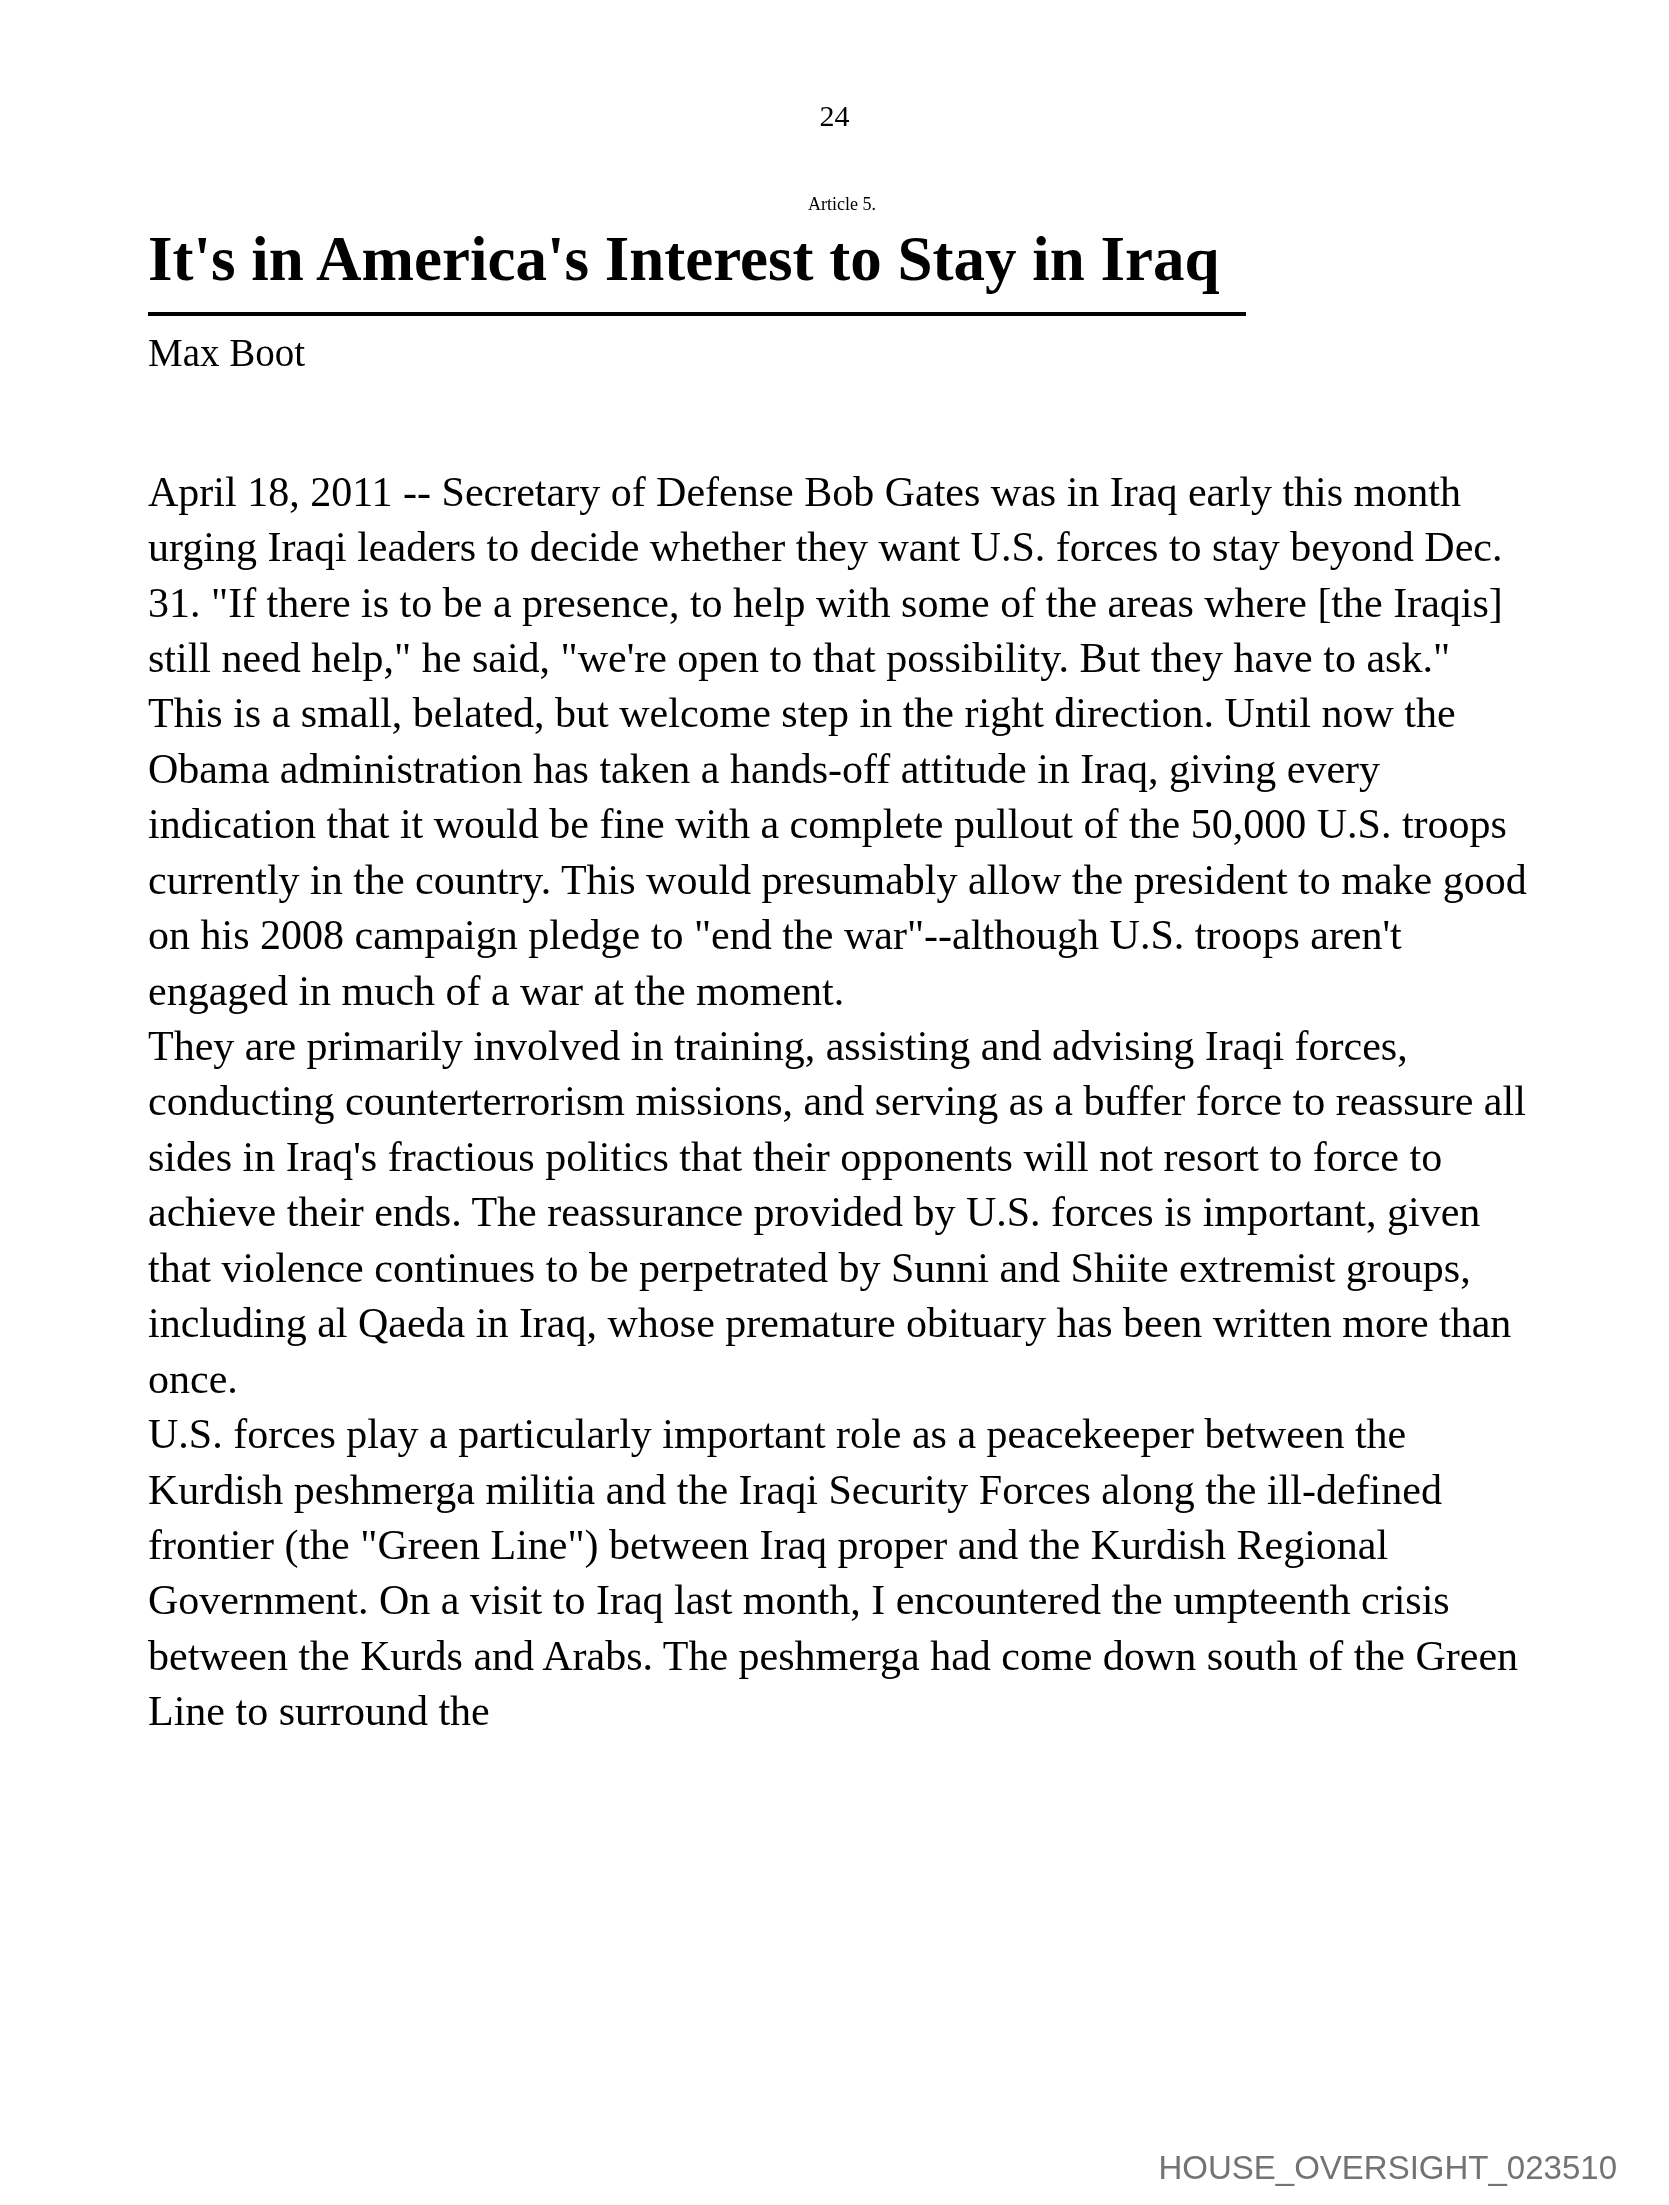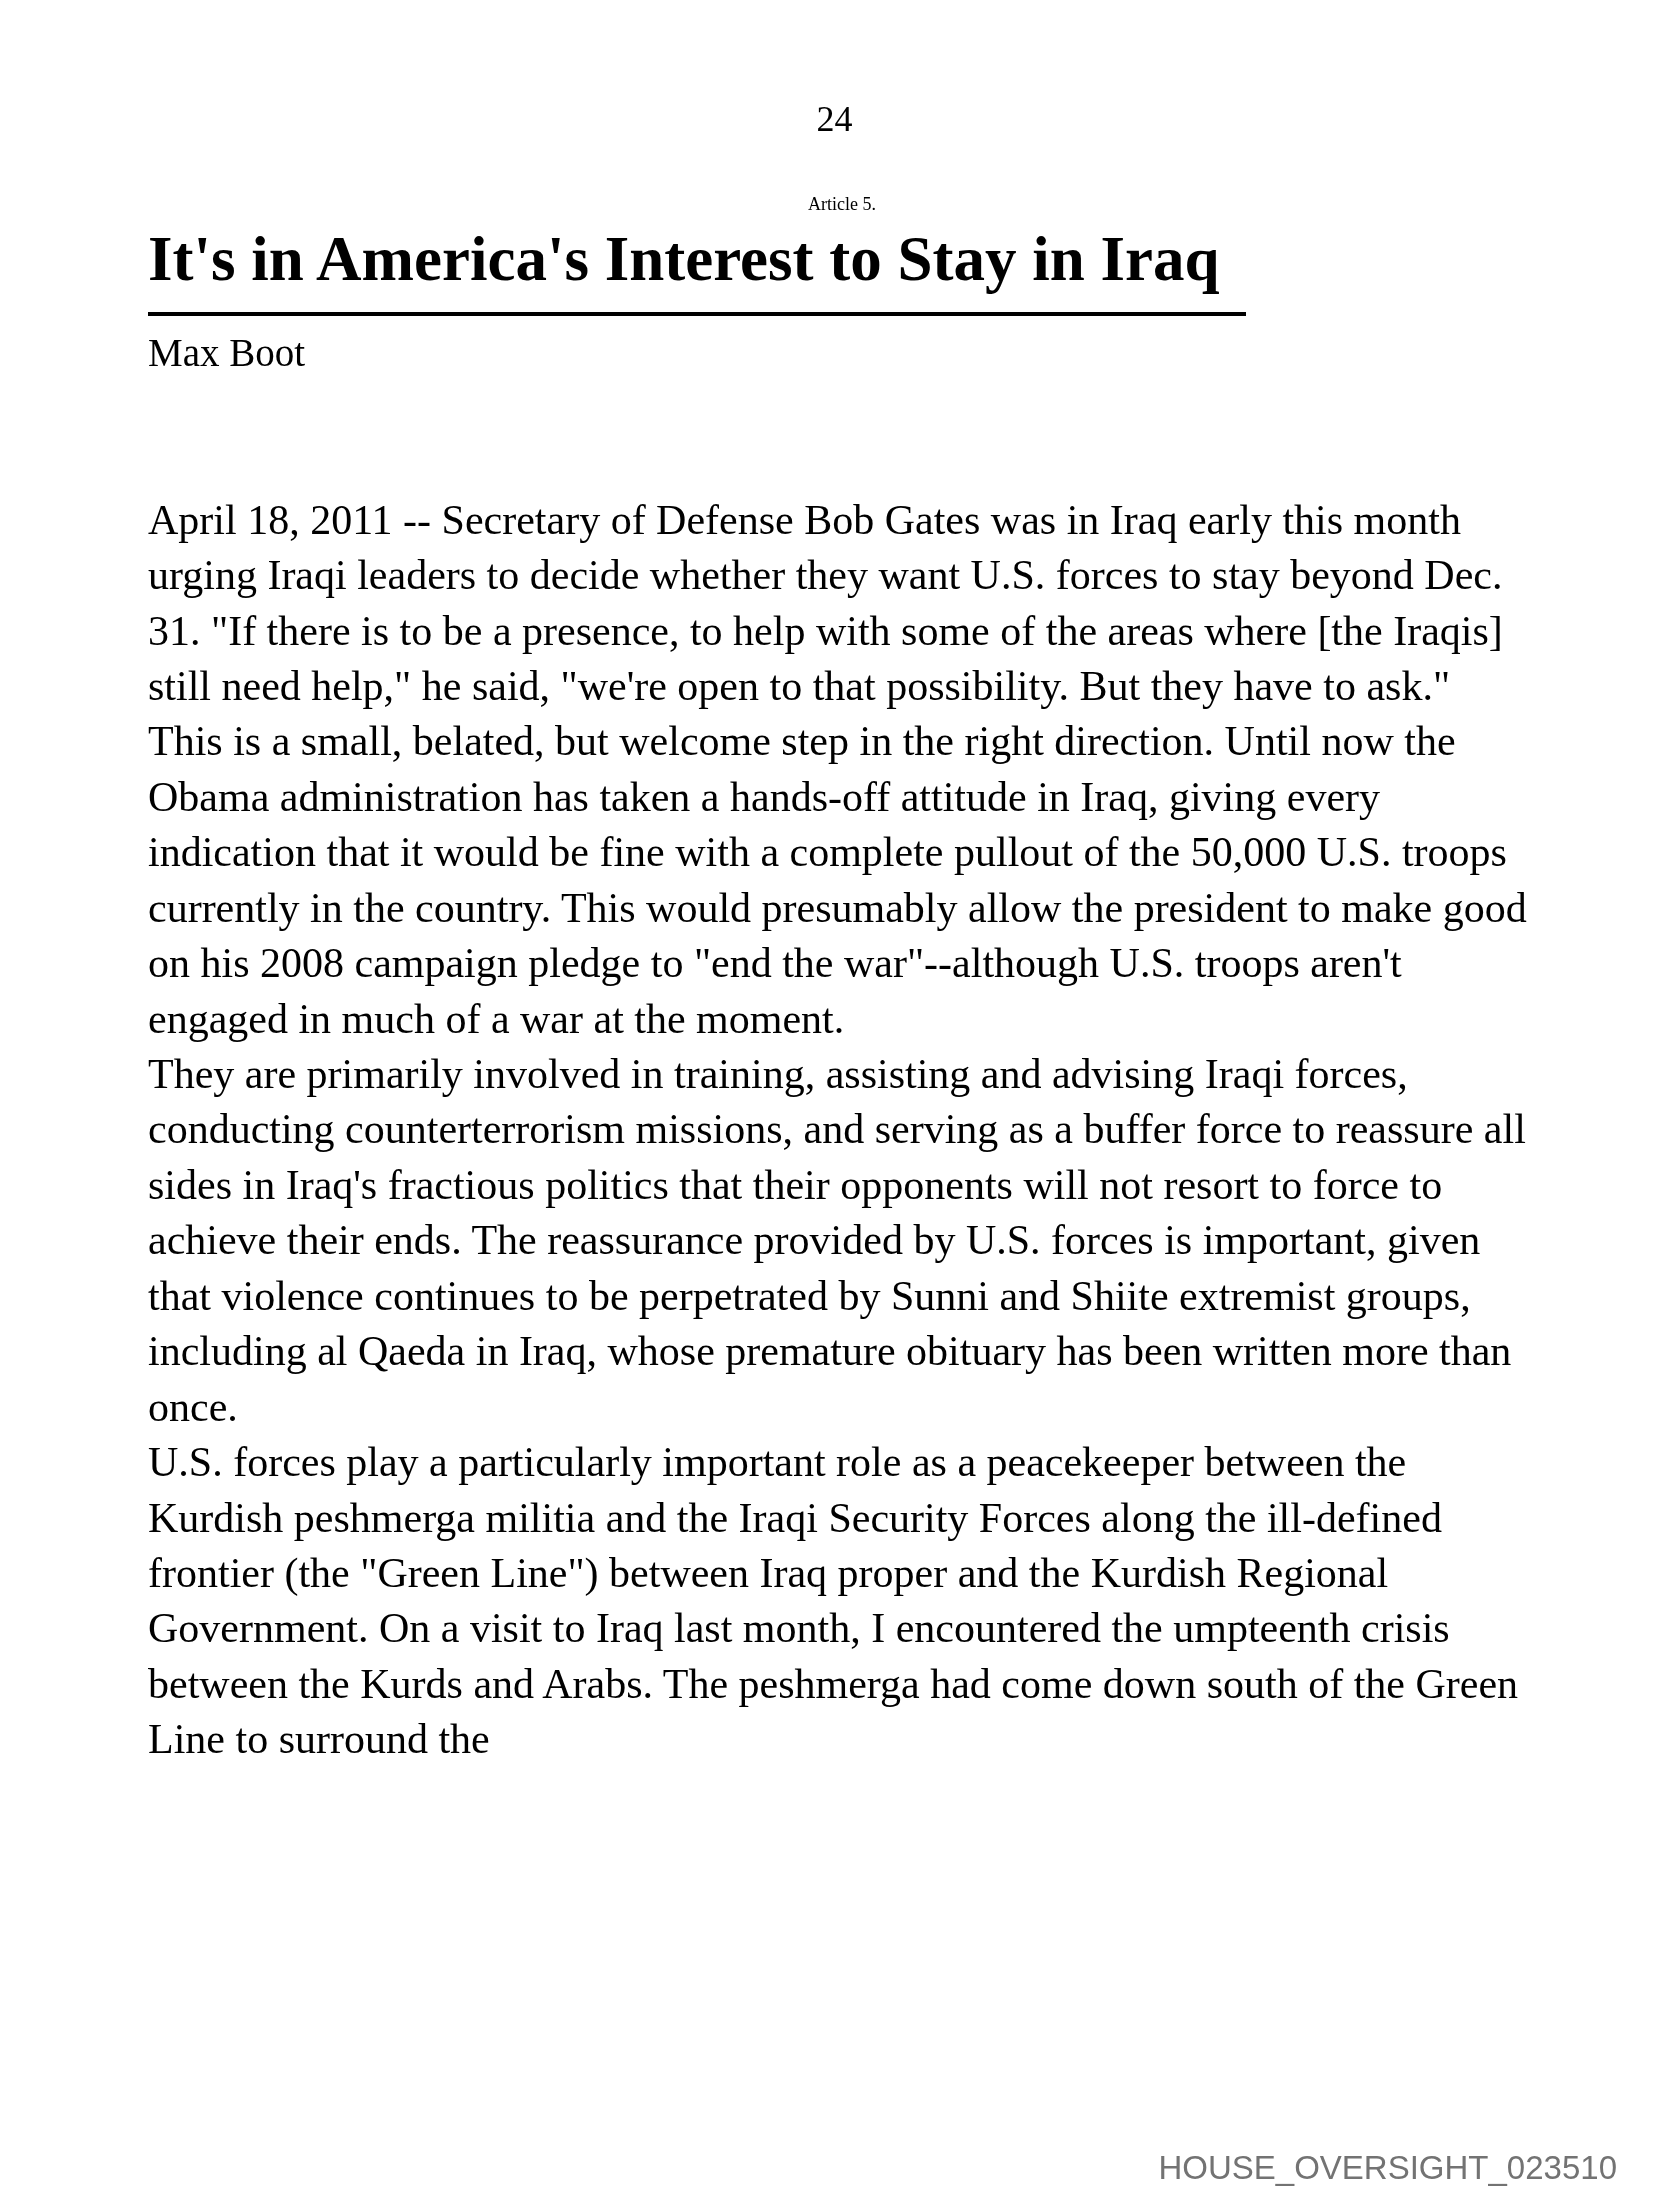--- a/index.html
+++ b/index.html
@@ -15,21 +15,21 @@
     color: #000000;
     font-family: "Liberation Serif", "DejaVu Serif", serif;
     overflow: hidden;
   }
   .page-number {
     position: absolute;
     top: 98px;
     left: 0;
     width: 100%;
     text-align: center;
-    font-size: 36px;
+    font-size: 30px;
     line-height: 1.2;
   }
   .content {
     position: absolute;
     top: 193px;
     left: 148px;
     width: 1388px;
   }
   .article-label {
     font-size: 18px;
@@ -51,21 +51,21 @@
     padding-right: 26px;
     padding-bottom: 18px;
     letter-spacing: 0px;
   }
   .byline {
     font-size: 39px;
     line-height: 1.2;
     margin-top: 14px;
   }
   .body-text {
-    margin-top: 116px;
+    margin-top: 88px;
     font-size: 42px;
     line-height: 1.32;
   }
   .body-text p {
     margin: 0;
     padding: 0;
   }
   .footer-stamp {
     position: absolute;
     right: 52px;

